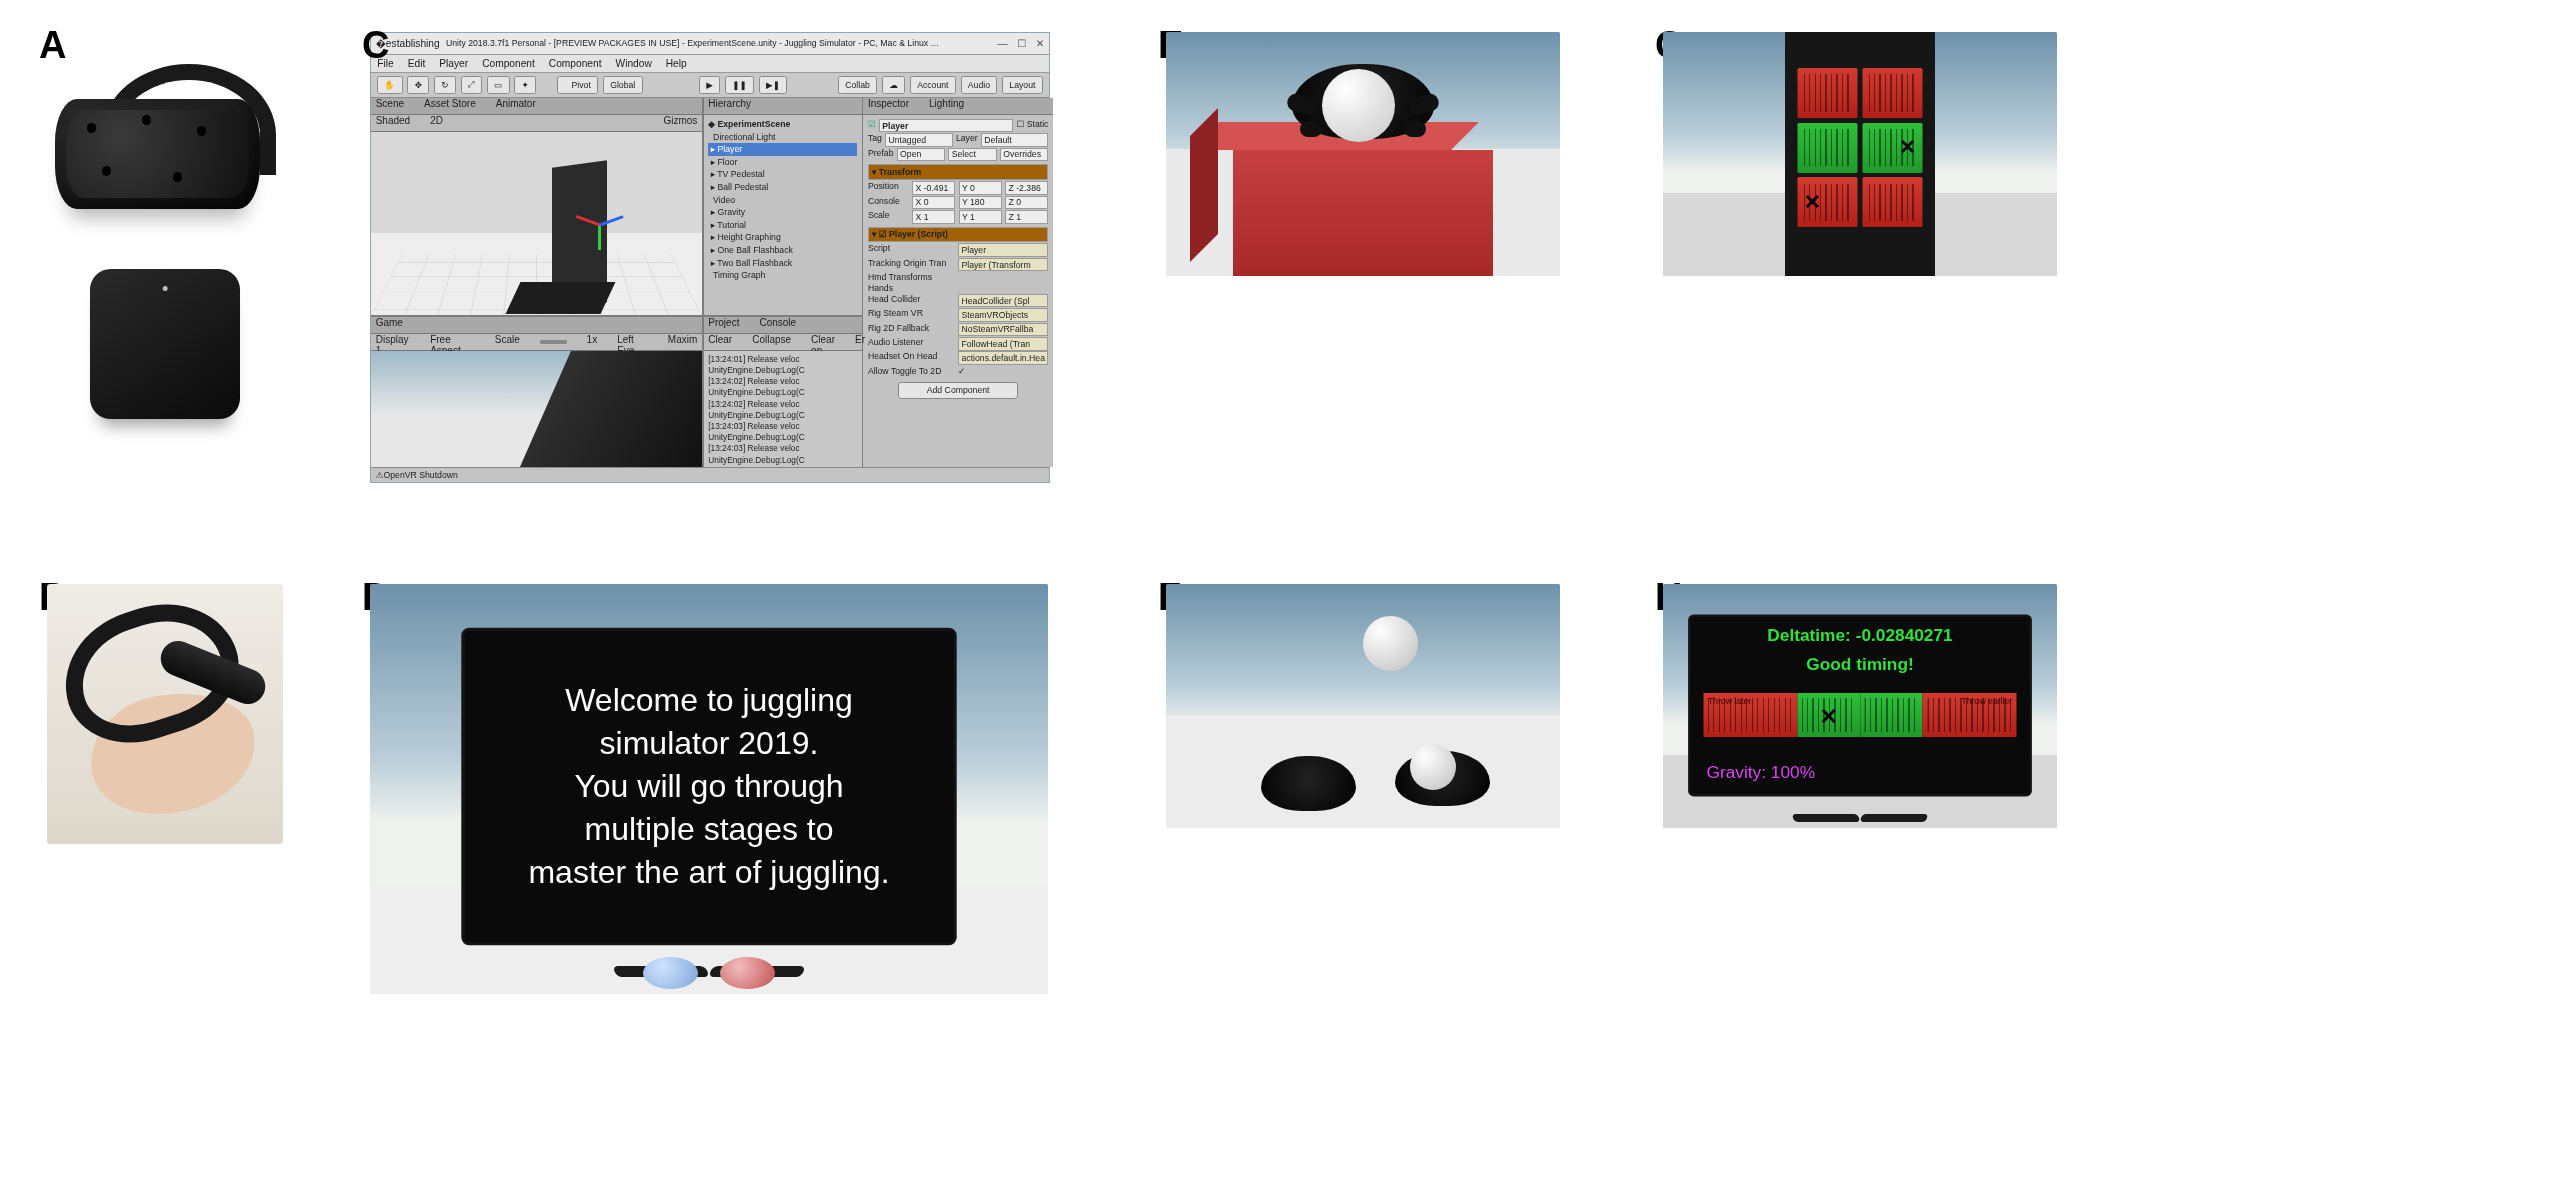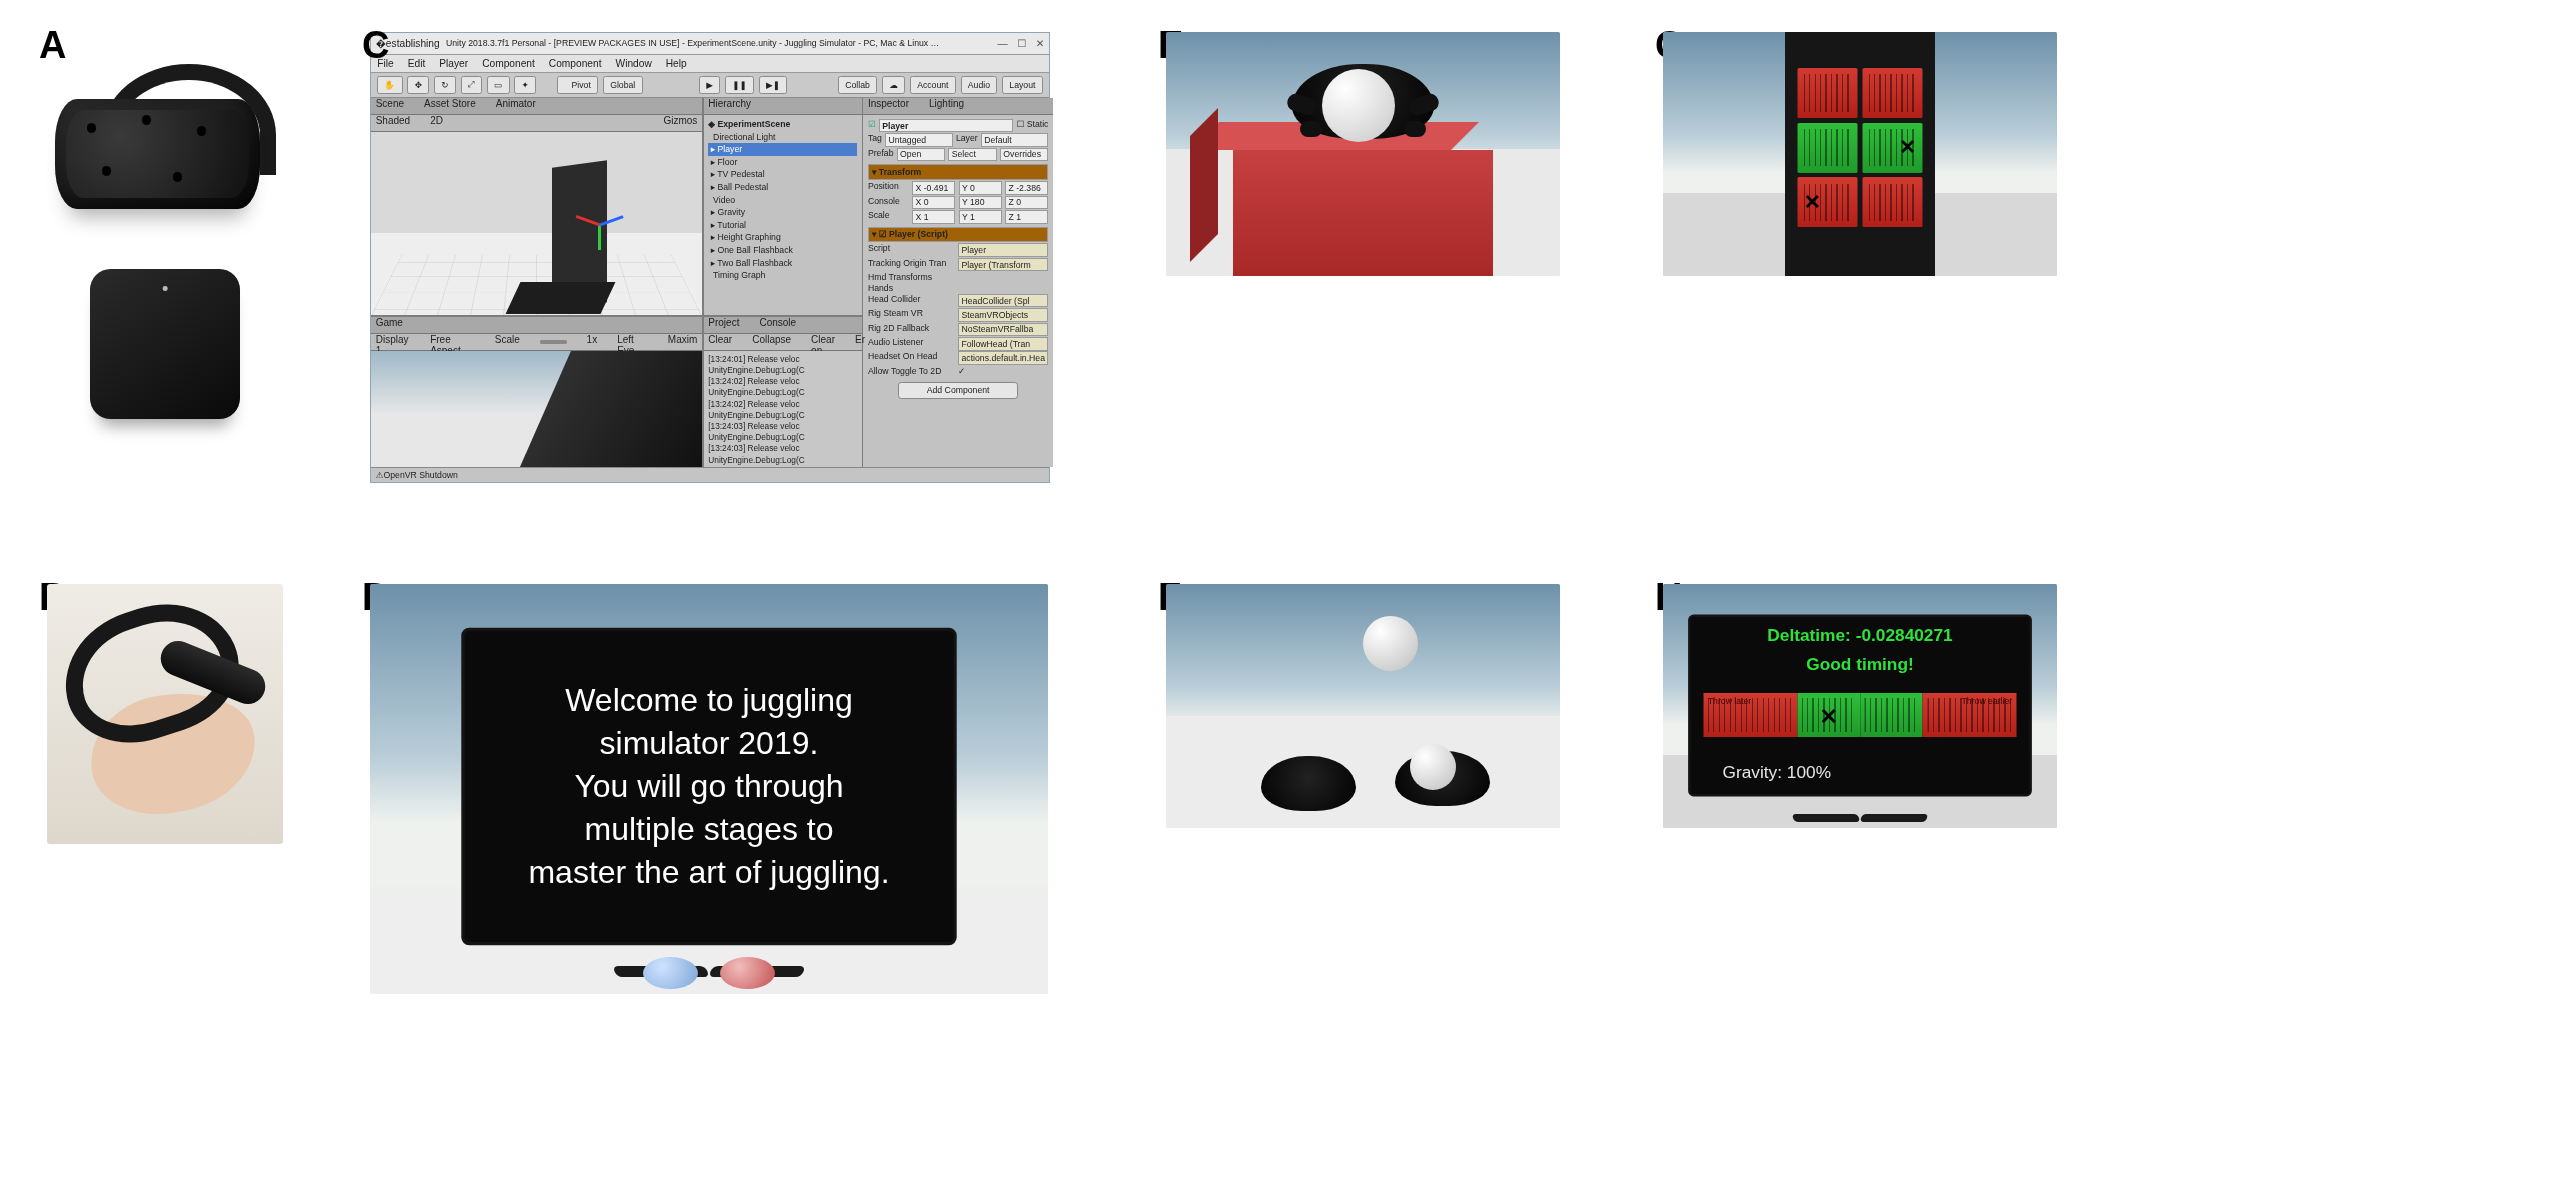--- a/index.html
+++ b/index.html
@@ -114,21 +114,21 @@
   .pH .ground{height:30%;background:#d8d8d8;}
   .tv2{position:absolute;left:50%;top:33px;transform:translateX(-50%);width:339px;height:177px;background:#0a0a0a;border-radius:3.2px;box-shadow:0 0 0 2.4px #141414;}
   .tv2 .ln{color:#2fe23a;font-size:17.3px;font-weight:600;text-align:center;margin-top:8px;}
   .meter{position:absolute;left:12.6px;right:12.6px;top:76px;height:44px;display:flex;}
   .meter .seg{height:100%;position:relative;}
   .meter .seg.red{background:linear-gradient(#d23a31,#b32018);}
   .meter .seg.green{background:linear-gradient(#2fbf3a,#1f9a2a);}
   .meter .seg .ticks{position:absolute;inset:4.7px;background:repeating-linear-gradient(90deg,rgba(0,0,0,.45) 0 1.1px,transparent 1.1px 5.5px);}
   .meter .lbl{position:absolute;top:3.2px;font-size:8.7px;color:#3b0000;}
   .meter .x{position:absolute;color:#000;font-size:22px;font-weight:800;top:11px;}
-  .grav{position:absolute;left:32px;bottom:11px;color:#e5e5e5;font-size:17.3px;}
+  .grav{position:absolute;left:16px;bottom:11px;color:#d946ef;font-size:17.3px;}
   .tv2-stand{position:absolute;left:50%;bottom:6.3px;transform:translateX(-50%);width:134px;height:20.5px;}
   .tv2-stand::before,.tv2-stand::after{content:"";position:absolute;bottom:0;width:66px;height:8px;background:#1a1a1a;border-radius:4.7px;}
   .tv2-stand::before{left:0;transform:skewX(20deg);}
   .tv2-stand::after{right:0;transform:skewX(-20deg);}
 </style>
 </head>
 <body>
 
 <div class="figure">
 

